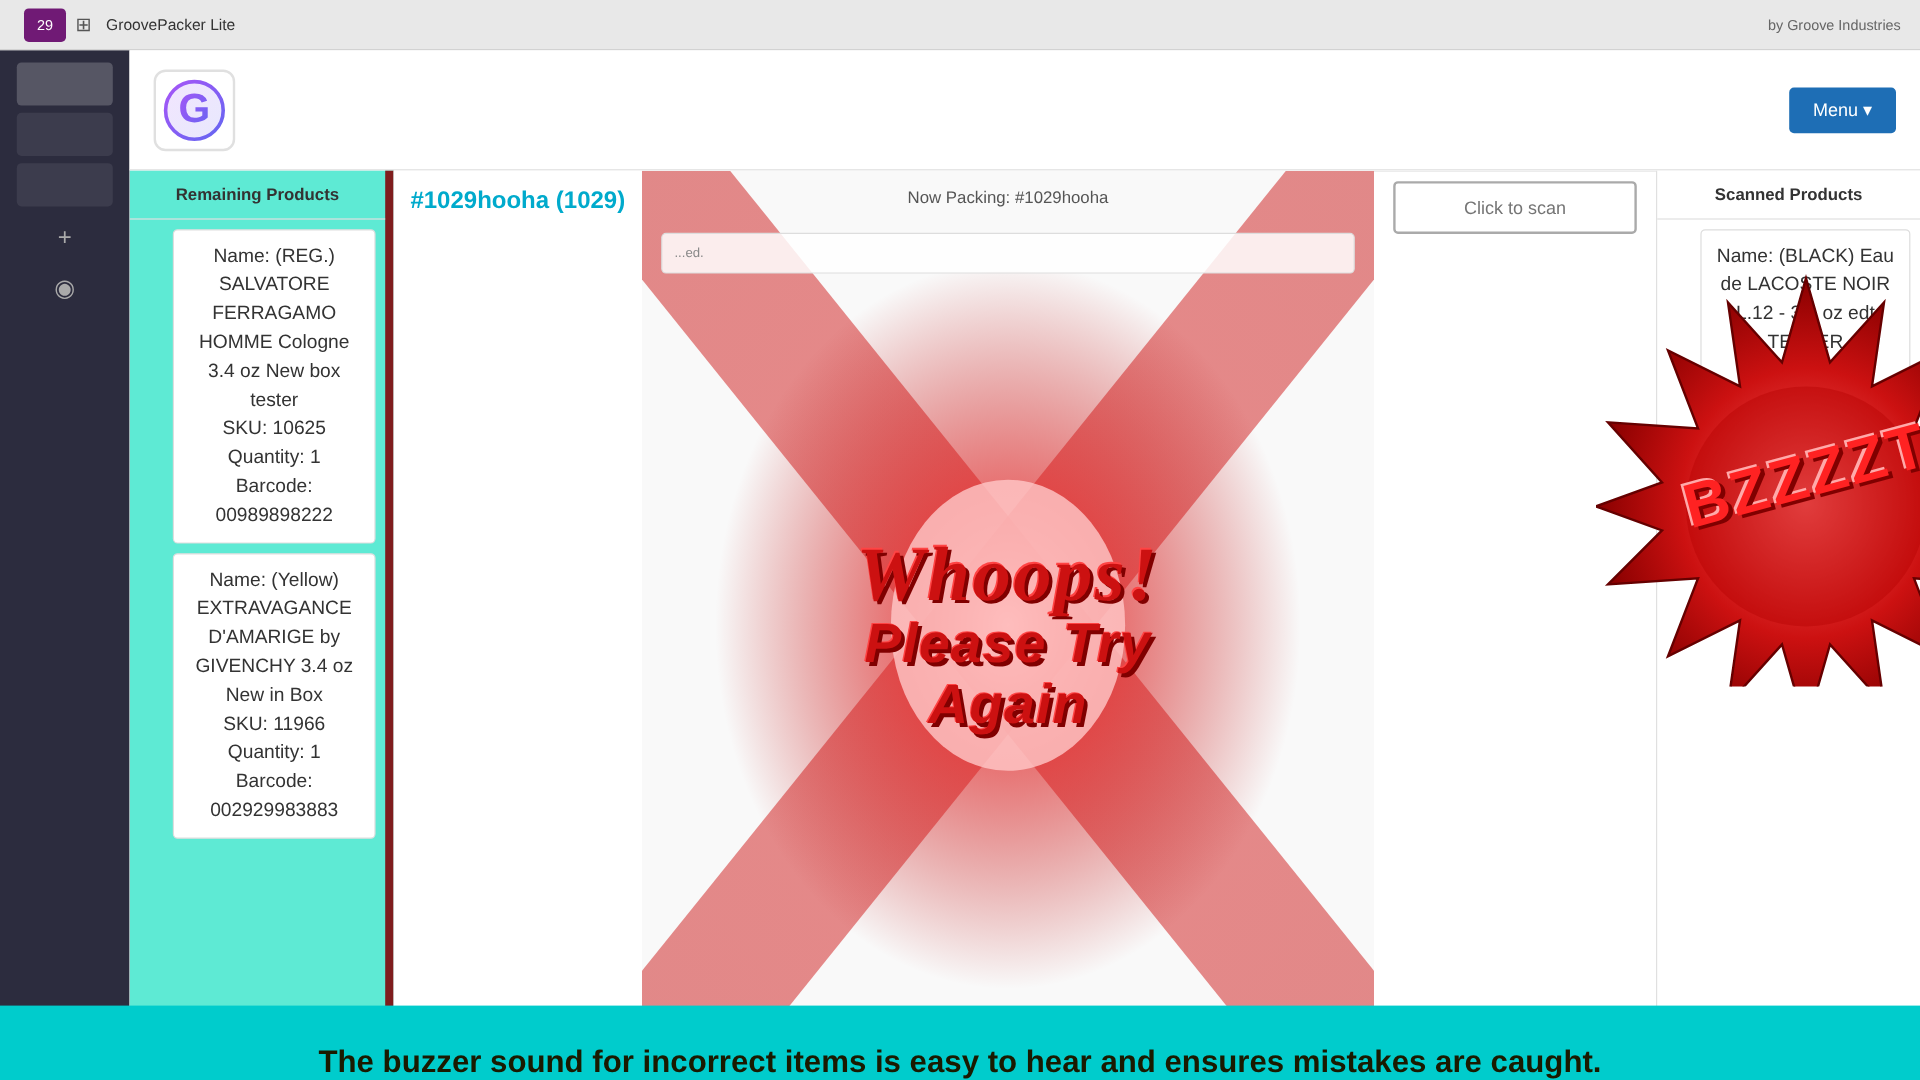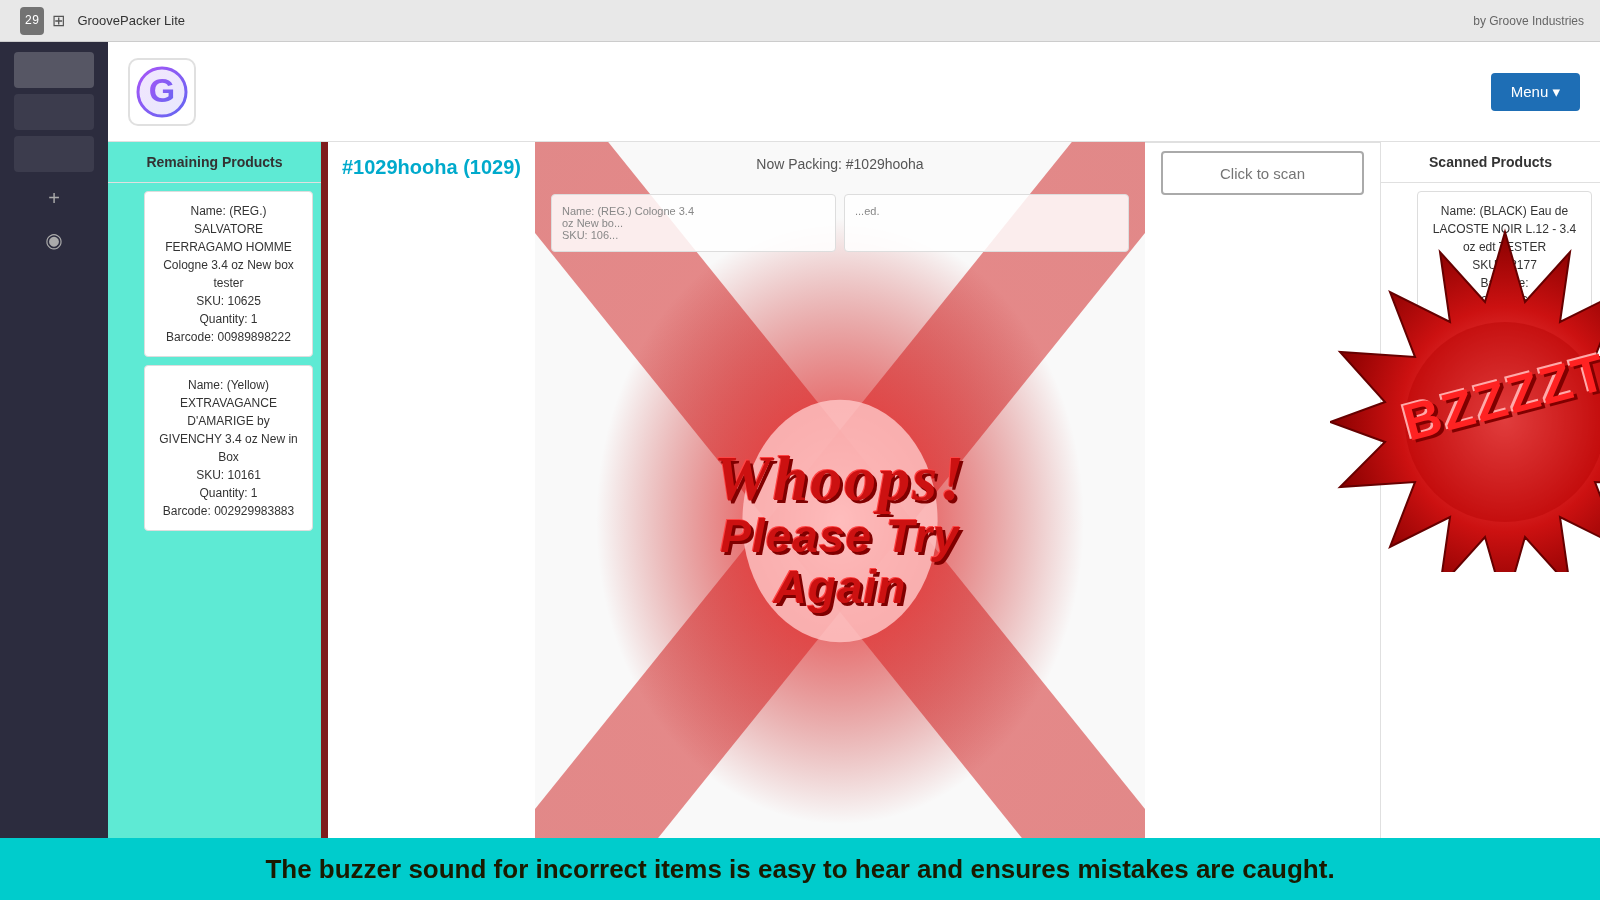--- a/index.html
+++ b/index.html
@@ -26,31 +26,30 @@
       color: #333;
       font-weight: 500;
     }
     .browser-right {
       position: absolute;
       right: 16px;
       font-size: 12px;
       color: #666;
     }
     .tab-num {
-      background: #737373;
+      background: #701a75;
       color: white;
-      width: 24px;
+      width: 35px;
       height: 28px;
       border-radius: 4px;
       display: flex;
       align-items: center;
       justify-content: center;
       font-size: 12px;
       margin-left: 8px;
-      font-family: Liberation Mono, monospace;
     }
 
     
     .left-sidebar {
       position: absolute;
       left: 0;
       top: 42px;
       width: 108px;
       height: calc(900px - 42px);
       background: #2c2c3e;
@@ -155,21 +154,21 @@
     .product-list {
       flex: 1;
       overflow-y: auto;
       padding: 8px;
     }
     .product-card {
       border: 1px solid #ddd;
       border-radius: 4px;
       padding: 10px 12px;
       margin-bottom: 8px;
-      font-size: 12px;
+      font-size: 16px;
       color: #333;
       line-height: 1.5;
       text-align: center;
       background: white;
       margin-left: 28px;
     }
 
     
     .center-panel {
       flex: 1;
@@ -347,21 +346,21 @@
 
     
     .bottom-banner {
       position: absolute;
       bottom: 0;
       left: 0;
       width: 100%;
       height: 62px;
       background: #00cccc;
       display: flex;
-      align-items: center;
+      align-items: flex-end;
       justify-content: center;
       z-index: 100;
     }
     .banner-text {
       font-size: 26px;
       font-weight: bold;
       color: #1a1a00;
     }
 
     
@@ -423,40 +422,37 @@
 
         <div class="product-card">
           <div>Name: (REG.) SALVATORE FERRAGAMO HOMME Cologne 3.4 oz New box tester</div>
           <div>SKU: 10625</div>
           <div>Quantity: 1</div>
           <div>Barcode: 00989898222</div>
         </div>
 
         <div class="product-card">
           <div>Name: (Yellow) EXTRAVAGANCE D'AMARIGE by GIVENCHY 3.4 oz New in Box</div>
-          <div>SKU: 10161</div>
+          <div>SKU: 11966</div>
           <div>Quantity: 1</div>
           <div>Barcode: 002929983883</div>
         </div>
       </div>
     </div>
 
     <div class="center-panel">
       <div class="center-header">
         <div class="order-title">#1029hooha (1029)</div>
       </div>
 
       <div class="center-body">
 
         <div class="now-packing" style="padding:10px 12px; width:100%; text-align:center; font-size:14px; color:#555;">Now Packing: #1029hooha</div>
 
         <div class="center-products">
-          <div class="center-prod-card">
-            <div style="font-size:11px;color:#888;">Name: (REG.) Cologne 3.4<br>oz New bo...<br>SKU: 106...</div>
-          </div>
           <div class="center-prod-card">
             <div style="font-size:11px;color:#888;">...ed.</div>
           </div>
         </div>
         <div class="center-more">1 More</div>
 
         <div class="x-line">
           <svg viewBox="0 0 500 500" preserveAspectRatio="none" xmlns="http://www.w3.org/2000/svg">
 
             <defs>

